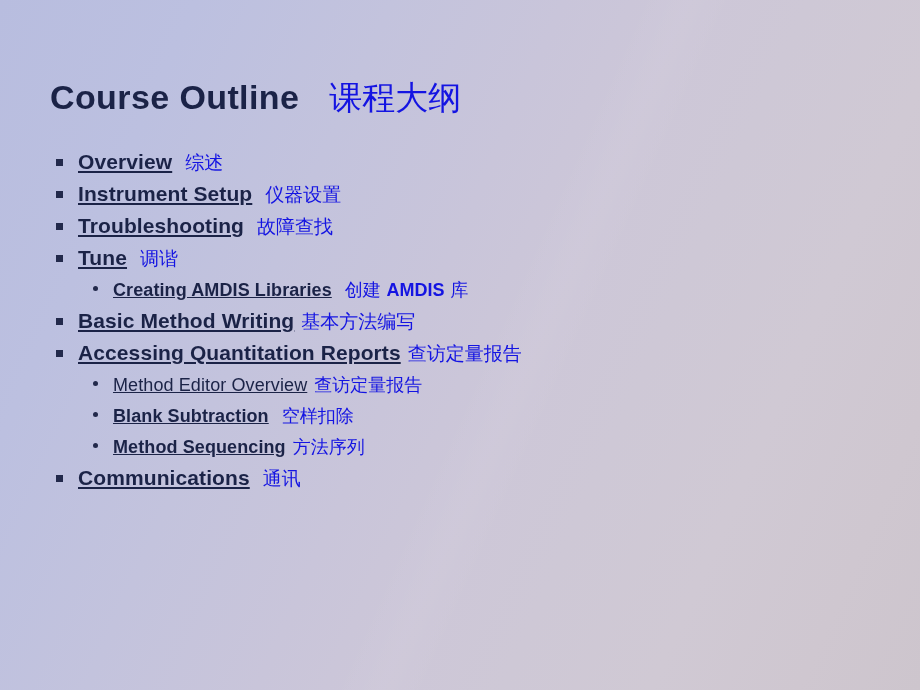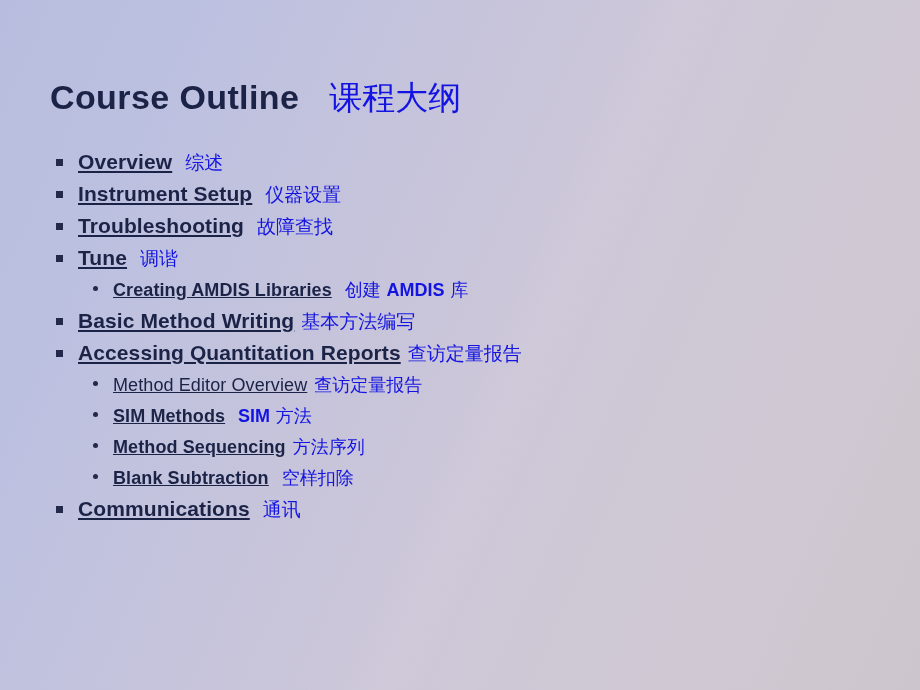--- a/index.html
+++ b/index.html
@@ -164,20 +164,19 @@
 
     <div id="outline">
         <div class="row lvl1"><span class="bullet bullet-square"></span><span class="en">Overview</span><span class="gap-md"></span><span class="zh">综述</span></div>
         <div class="row lvl1"><span class="bullet bullet-square"></span><span class="en">Instrument Setup</span><span class="gap-md"></span><span class="zh">仪器设置</span></div>
         <div class="row lvl1"><span class="bullet bullet-square"></span><span class="en">Troubleshooting</span><span class="gap-md"></span><span class="zh">故障查找</span></div>
         <div class="row lvl1"><span class="bullet bullet-square"></span><span class="en">Tune</span><span class="gap-md"></span><span class="zh">调谐</span></div>
         <div class="row lvl2"><span class="bullet bullet-dot"></span><span class="en">Creating AMDIS Libraries</span><span class="gap-md"></span><span class="zh"><span>创建 </span><span class="hl">AMDIS</span><span> 库</span></span></div>
         <div class="row lvl1"><span class="bullet bullet-square"></span><span class="en">Basic Method Writing</span><span class="gap-sm"></span><span class="zh">基本方法编写</span></div>
         <div class="row lvl1"><span class="bullet bullet-square"></span><span class="en">Accessing Quantitation Reports</span><span class="gap-sm"></span><span class="zh">查访定量报告</span></div>
         <div class="row lvl2"><span class="bullet bullet-dot"></span><span class="en light">Method Editor Overview</span><span class="gap-sm"></span><span class="zh">查访定量报告</span></div>
-        <div class="row lvl2"><span class="bullet bullet-dot"></span><span class="en">SIM Methods</span><span class="gap-md"></span><span class="zh"><span class="hl">SIM</span><span> 方法</span></span></div>
+        <div class="row lvl2"><span class="bullet bullet-dot"></span><span class="en">Blank Subtraction</span><span class="gap-md"></span><span class="zh">空样扣除</span></div>
         <div class="row lvl2"><span class="bullet bullet-dot"></span><span class="en">Method Sequencing</span><span class="gap-sm"></span><span class="zh">方法序列</span></div>
-        <div class="row lvl2"><span class="bullet bullet-dot"></span><span class="en">Blank Subtraction</span><span class="gap-md"></span><span class="zh">空样扣除</span></div>
         <div class="row lvl1"><span class="bullet bullet-square"></span><span class="en">Communications</span><span class="gap-md"></span><span class="zh">通讯</span></div>
       </div>
 
   </div>
 </div>
 
 </body></html>

